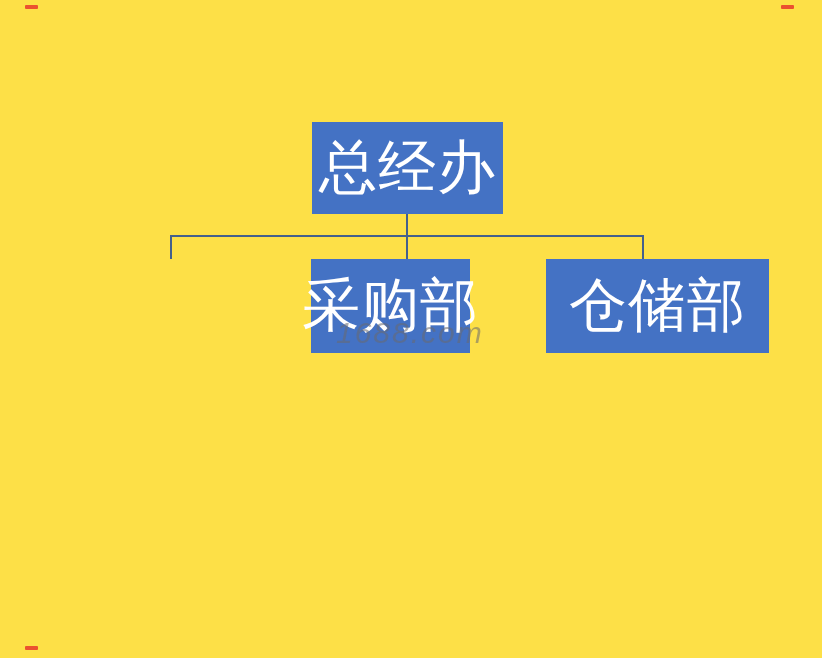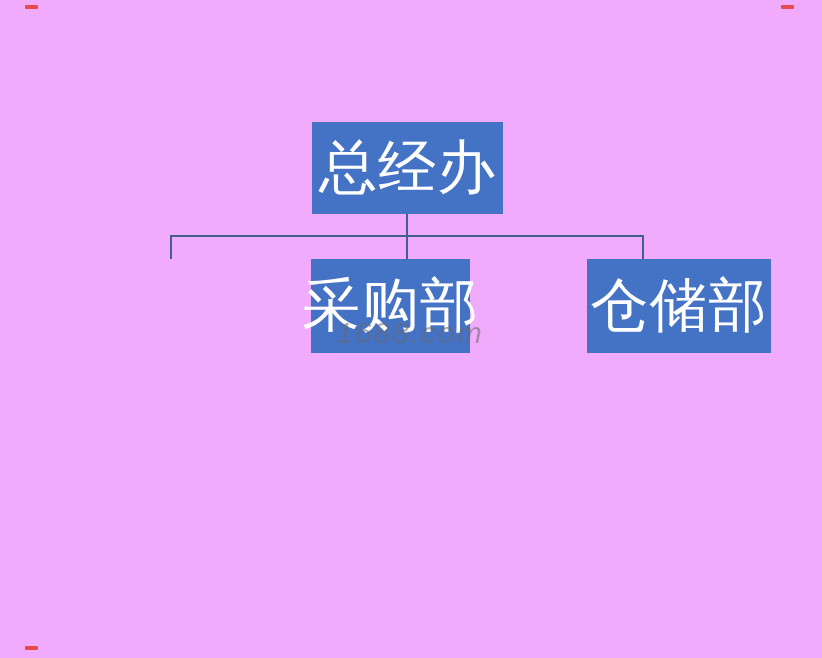--- a/index.html
+++ b/index.html
@@ -5,41 +5,41 @@
   html, body {
     margin: 0;
     padding: 0;
     background: #ffffff;
     font-family: "Liberation Serif", "DejaVu Serif", serif;
   }
   .canvas {
     position: relative;
     width: 822px;
     height: 658px;
-    background: #f0abfc;
+    background: #fde047;
     overflow: hidden;
   }
   
   .org-box {
     position: absolute;
     background: #4472c4;
     color: #ffffff;
     display: flex;
     align-items: center;
     justify-content: center;
     font-size: 58px;
     letter-spacing: 1px;
     line-height: 1;
     white-space: nowrap;
     font-family: "Liberation Serif", "DejaVu Serif", serif;
   }
   .org-box.root  { left: 312px; top: 122px; width: 191px; height: 92px; }
   .org-box.c1    { left: 73px;  top: 259px; width: 195px; height: 94px; }
   .org-box.c2    { left: 311px; top: 259px; width: 159px; height: 94px; }
-  .org-box.c3    { left: 546px; top: 259px; width: 184px; height: 94px; margin-left: 41px; }
+  .org-box.c3    { left: 546px; top: 259px; width: 223px; height: 94px; }
 
   
   .conn {
     position: absolute;
     background: #44608c;
   }
   .conn.stem       { left: 406px; top: 214px; width: 2px;  height: 45px; }
   .conn.hline      { left: 170px; top: 235px; width: 474px; height: 2px; }
   .conn.drop-left  { left: 170px; top: 235px; width: 2px;  height: 24px; }
   .conn.drop-right { left: 642px; top: 235px; width: 2px;  height: 24px; }

